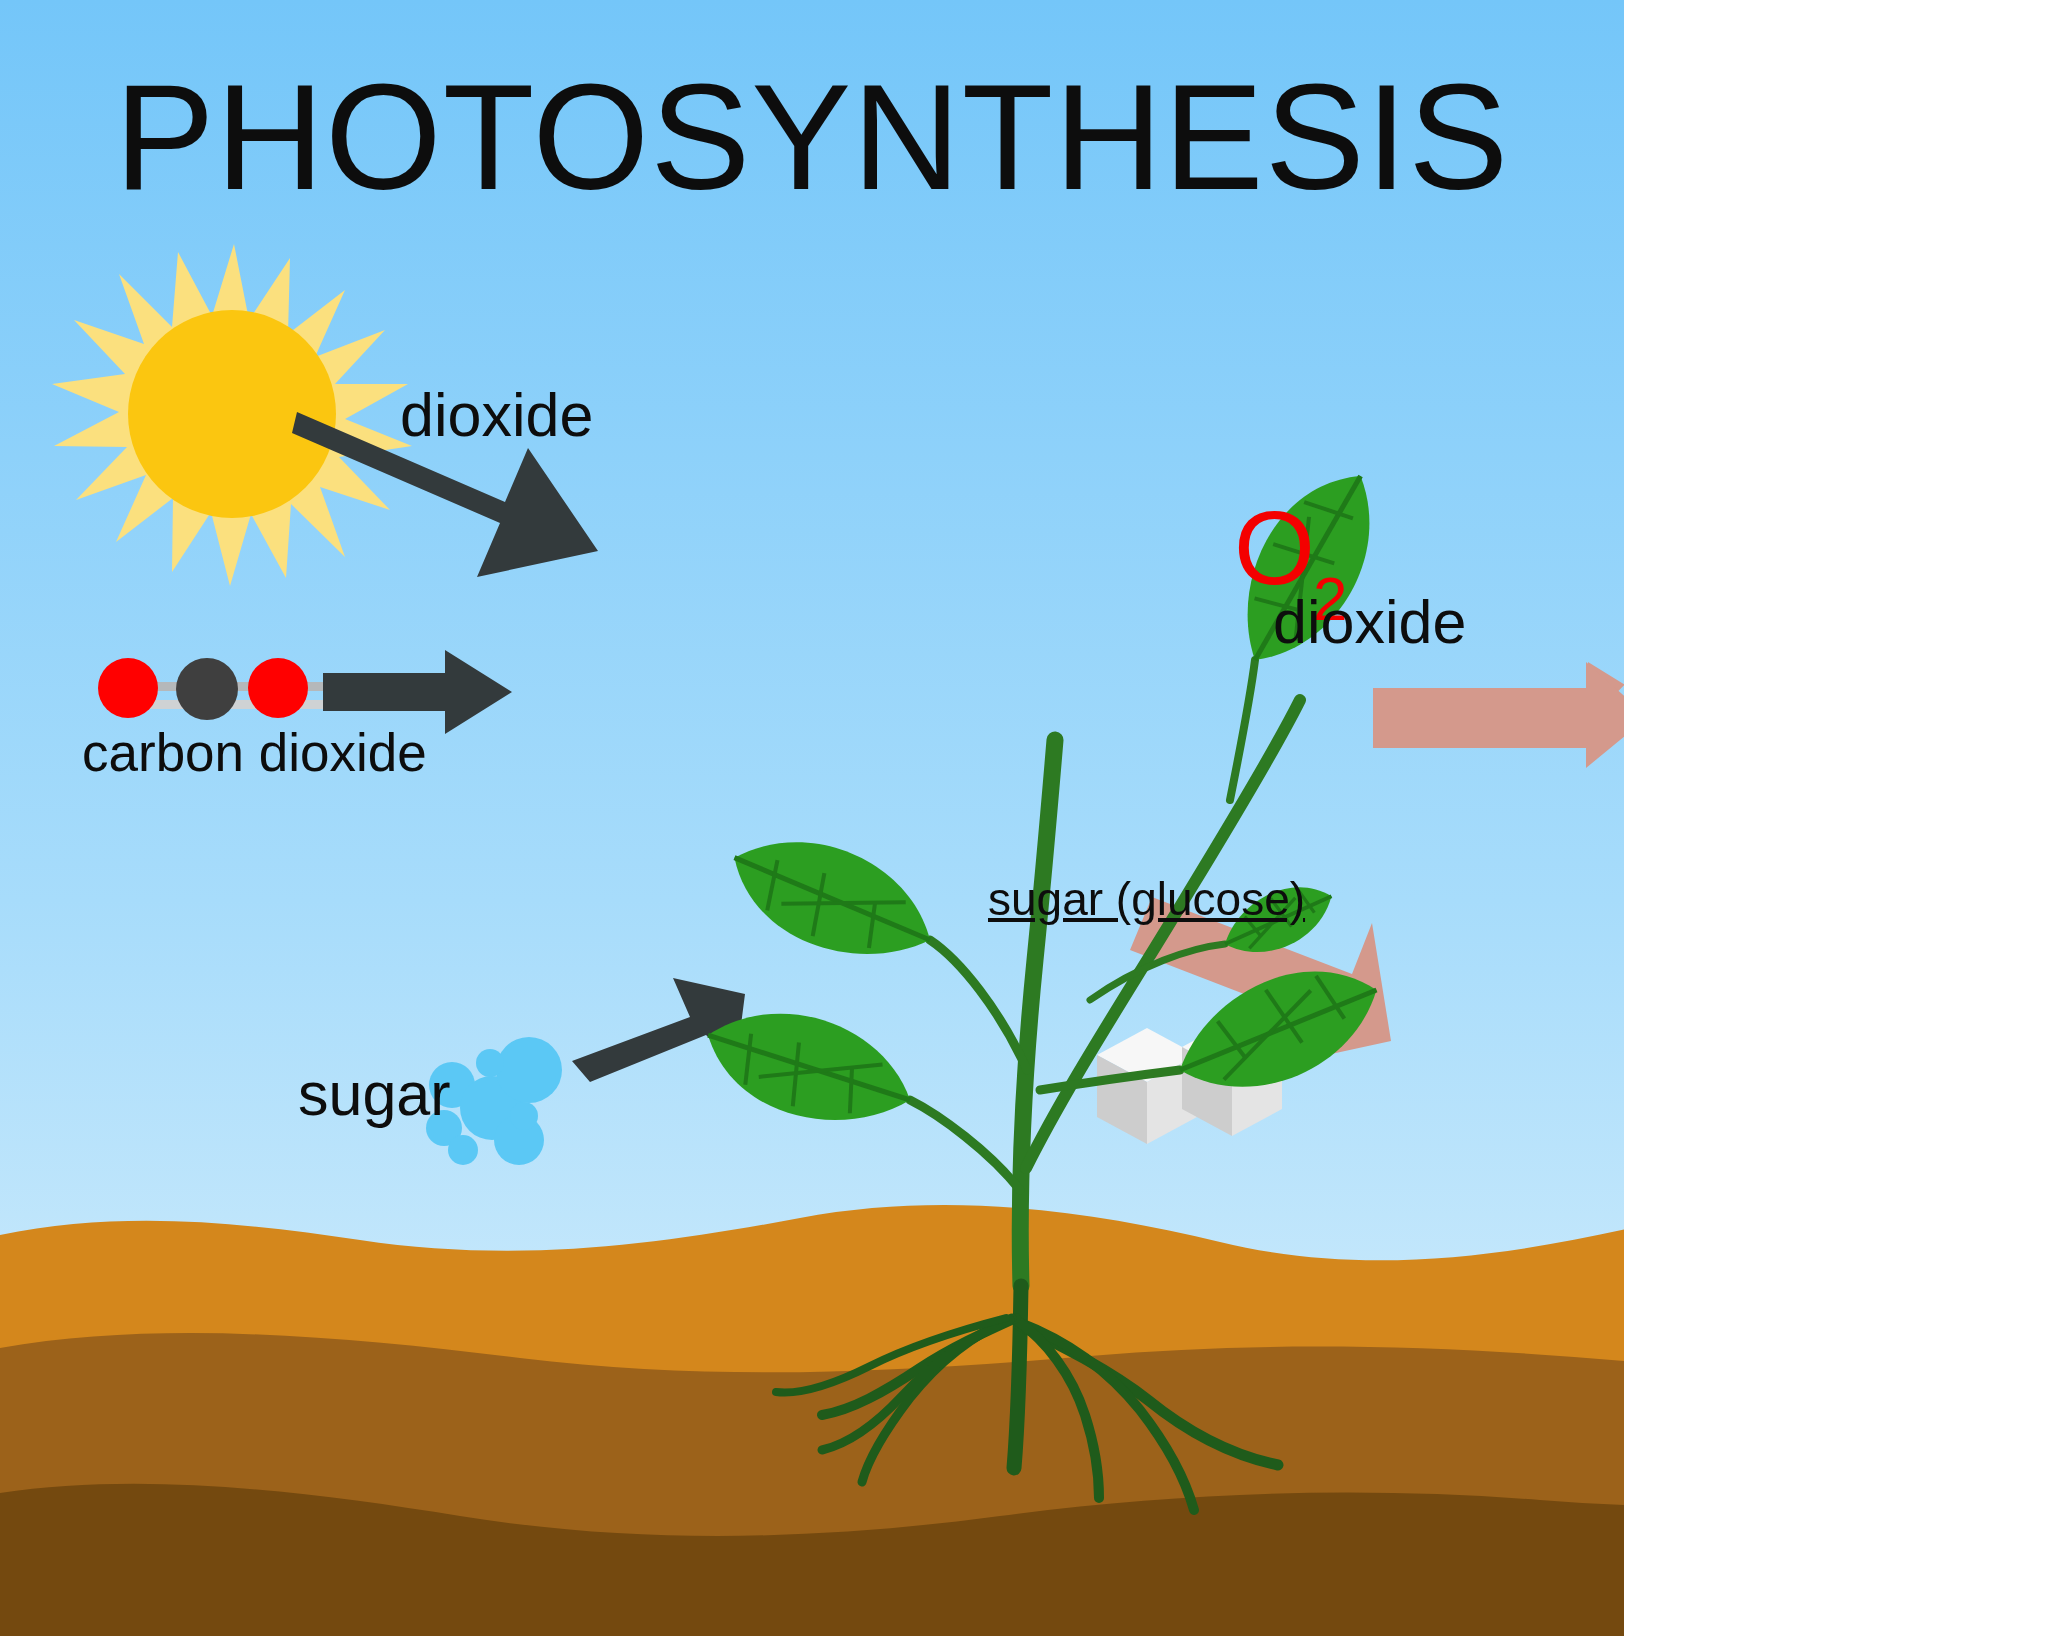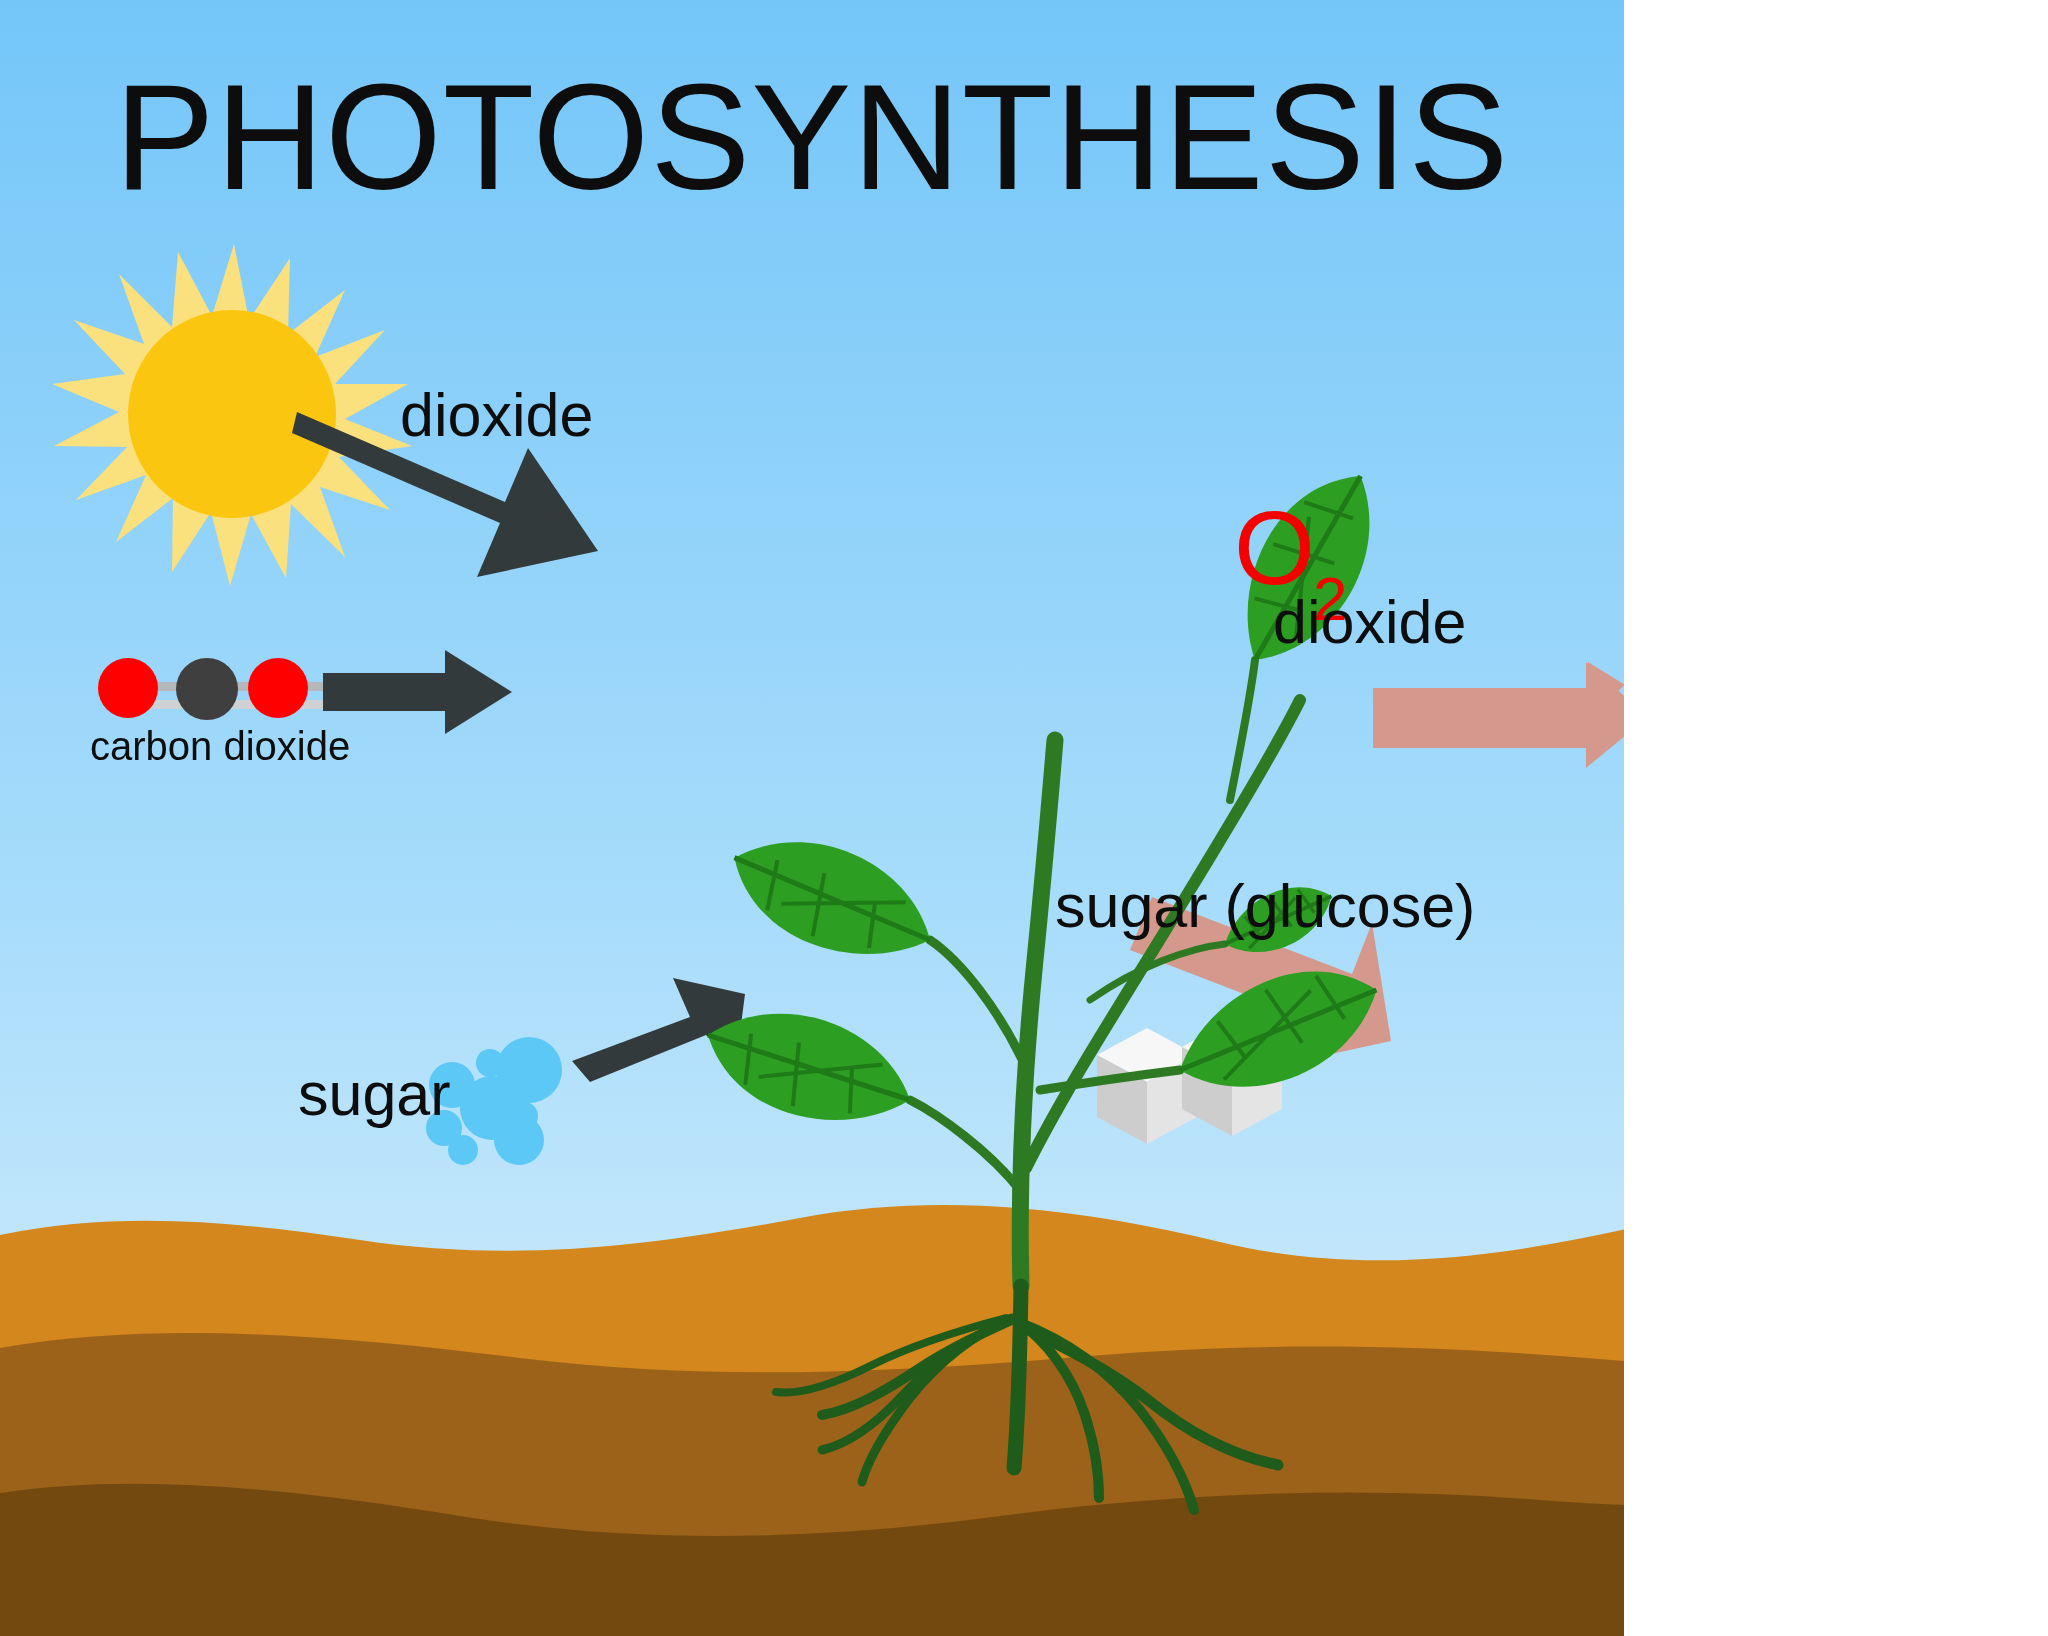--- a/index.html
+++ b/index.html
@@ -30,24 +30,24 @@
   }
   #title-text {
     font-size: 150px;
     letter-spacing: 1px;
     left: 50%;
     transform: translateX(-50%);
     top: 62px;
     font-weight: 400;
   }
   #sunlight-label { left: 400px; top: 385px; font-size: 61px; }
-  #co2-label      { left: 82px;  top: 726px; font-size: 40px; margin-left: 8px; }
+  #co2-label      { left: 82px;  top: 726px; font-size: 53px; }
   #water-label    { left: 298px; top: 1064px; font-size: 61px; }
   #oxygen-label   { left: 1273px; top: 592px; font-size: 61px; }
-  #sugar-label    { left: 1055px; top: 876px; font-size: 61px; }
+  #sugar-label    { left: 988px; top: 876px; font-size: 46px; text-decoration: underline; }
   #o2-formula {
     position: absolute;
     left: 1234px;
     top: 496px;
     font-size: 104px;
     color: #f40000;
     line-height: 1;
     white-space: nowrap;
     font-family: "Liberation Sans", "DejaVu Sans", sans-serif;
   }

